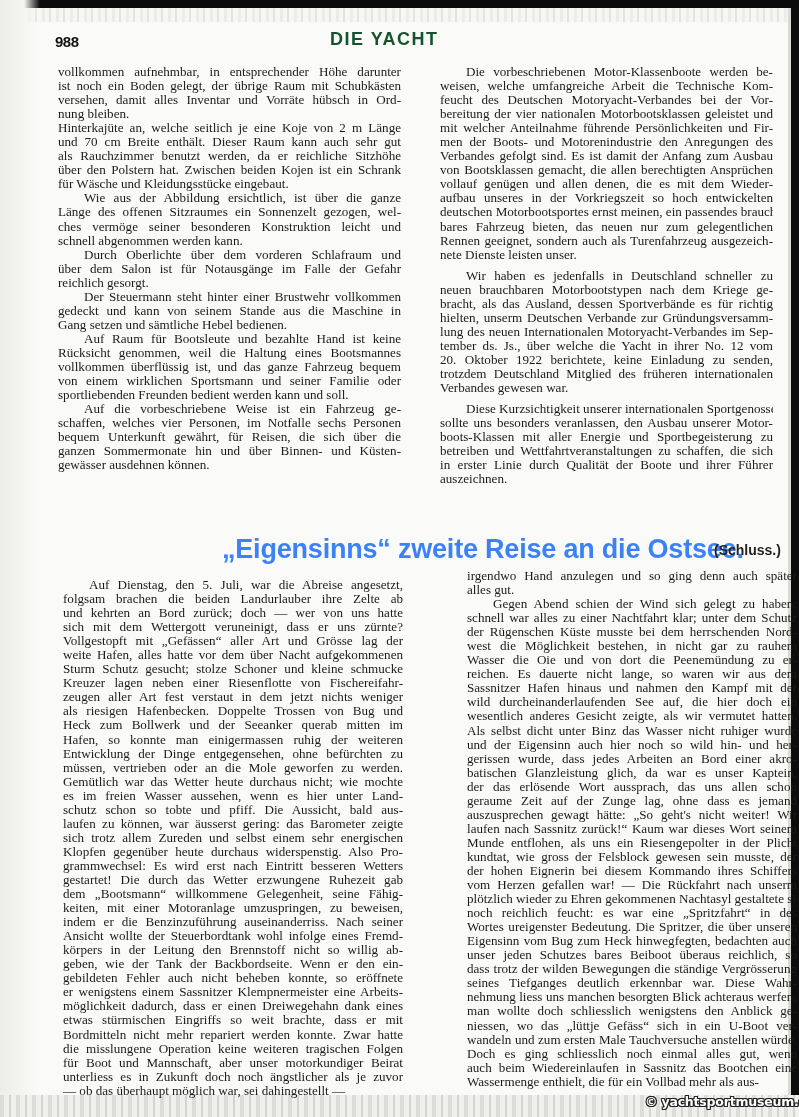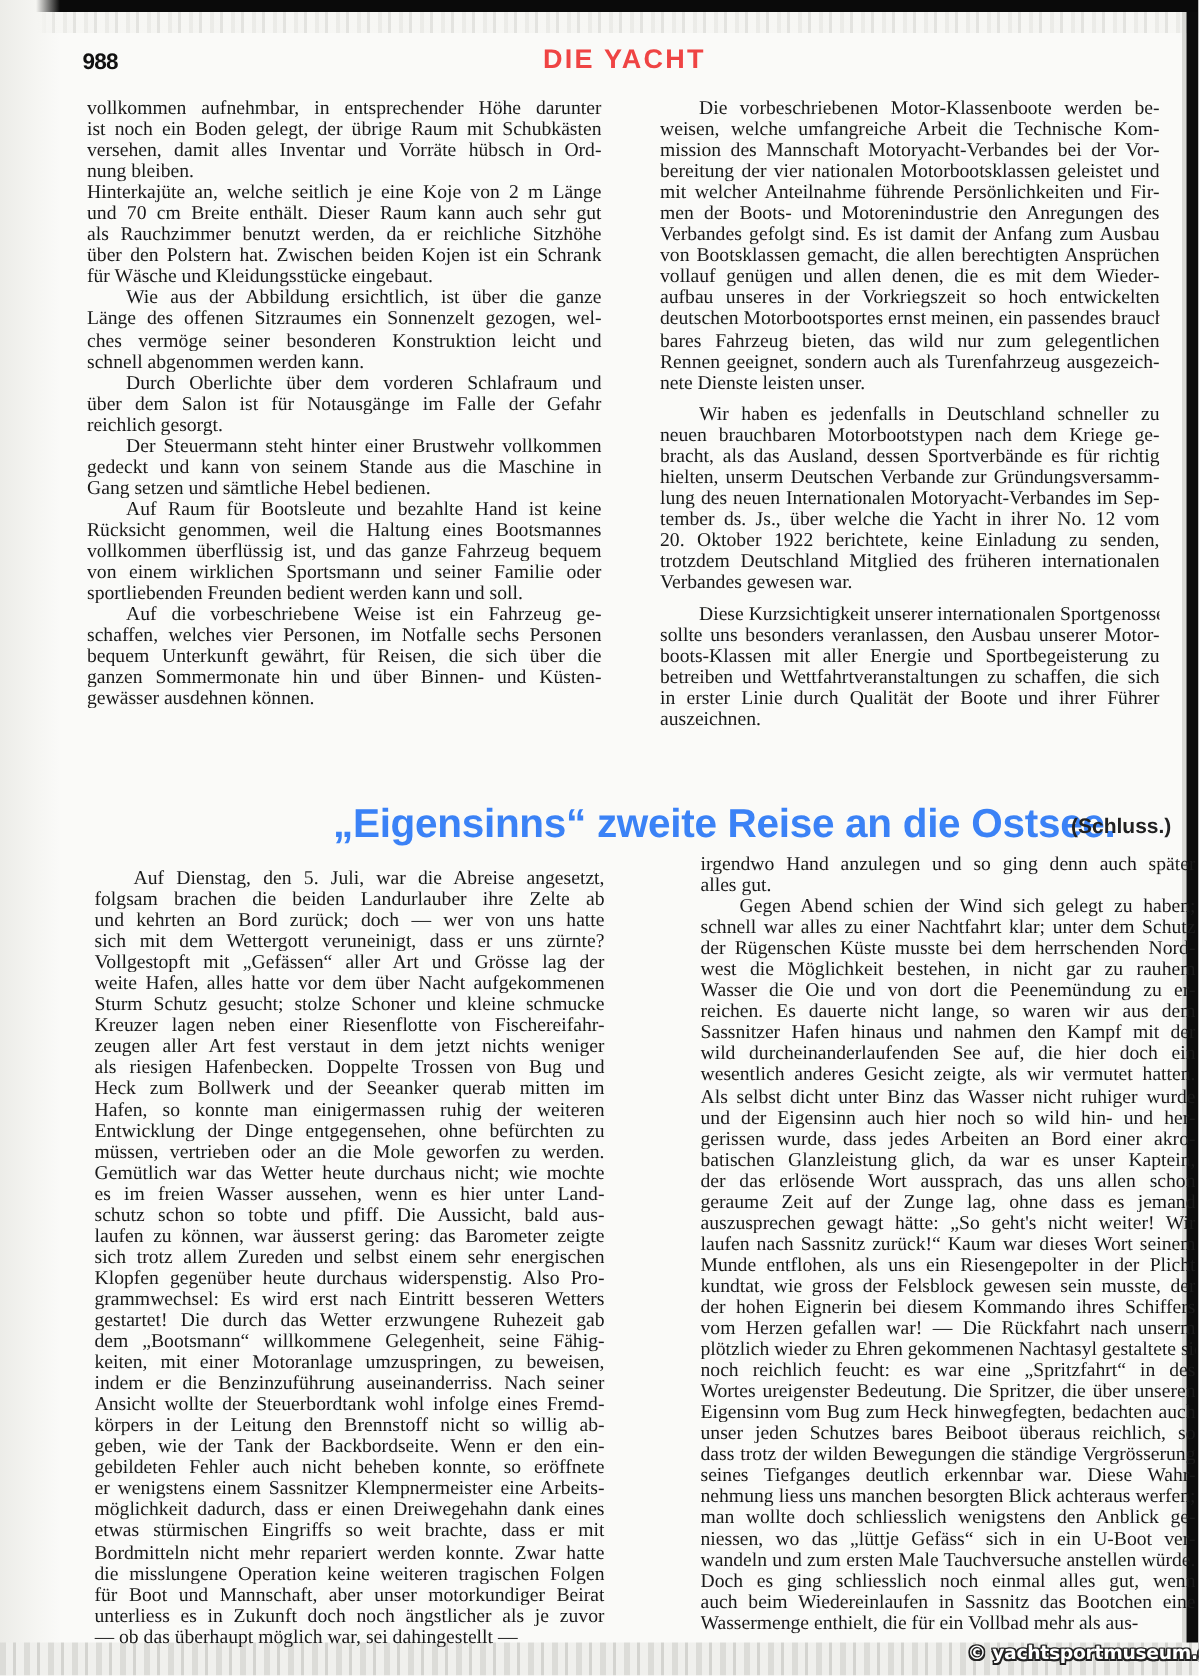--- a/index.html
+++ b/index.html
@@ -26,21 +26,21 @@
     background: repeating-linear-gradient(90deg, #dcdcd8 0 4px, #efefec 4px 9px, #d4d4d0 9px 11px, #f0f0ed 11px 16px);
   }
   .page-number {
     position: absolute; left: 55px; top: 33px;
     font-family: "Liberation Sans", "DejaVu Sans", sans-serif;
     font-weight: bold; font-size: 15px; letter-spacing: -0.5px; color: #111;
   }
   .running-title {
     position: absolute; left: 330px; top: 29px;
     font-family: "Liberation Sans", "DejaVu Sans", sans-serif;
-    font-weight: bold; font-size: 18px; letter-spacing: 1.5px; color: #ef4444; margin-left: 32px;
+    font-weight: bold; font-size: 18px; letter-spacing: 1.5px; color: #14532d;
   }
   .col {
     position: absolute; font-size: 13.1px; line-height: 14.05px;
   }
   .col .line {
     display: block; white-space: nowrap; text-align: justify; text-align-last: justify;
     overflow: hidden; height: 14.05px;
   }
   .col .line.last { text-align-last: left; }
   .col .line.indent { padding-left: 26px; font-family: Liberation Serif, serif; }
@@ -123,30 +123,30 @@
       <span class="line">schaffen, welches vier Personen, im Notfalle sechs Personen</span>
       <span class="line">bequem Unterkunft gewährt, für Reisen, die sich über die</span>
       <span class="line">ganzen Sommermonate hin und über Binnen- und Küsten-</span>
       <span class="line last">gewässer ausdehnen können.</span>
     </div>
   </div>
 <div class="col col-tr">
     <div>
       <span class="line indent">Die vorbeschriebenen Motor-Klassenboote werden be-</span>
       <span class="line">weisen, welche umfangreiche Arbeit die Technische Kom-</span>
-      <span class="line">mission des Mannschaft Motoryacht-Verbandes bei der Vor-</span>
+      <span class="line">feucht des Deutschen Motoryacht-Verbandes bei der Vor-</span>
       <span class="line">bereitung der vier nationalen Motorbootsklassen geleistet und</span>
       <span class="line">mit welcher Anteilnahme führende Persönlichkeiten und Fir-</span>
       <span class="line">men der Boots- und Motorenindustrie den Anregungen des</span>
       <span class="line">Verbandes gefolgt sind. Es ist damit der Anfang zum Ausbau</span>
       <span class="line">von Bootsklassen gemacht, die allen berechtigten Ansprüchen</span>
       <span class="line">vollauf genügen und allen denen, die es mit dem Wieder-</span>
       <span class="line">aufbau unseres in der Vorkriegszeit so hoch entwickelten</span>
       <span class="line">deutschen Motorbootsportes ernst meinen, ein passendes brauch-</span>
-      <span class="line">bares Fahrzeug bieten, das wild nur zum gelegentlichen</span>
+      <span class="line">bares Fahrzeug bieten, das neuen nur zum gelegentlichen</span>
       <span class="line">Rennen geeignet, sondern auch als Turenfahrzeug ausgezeich-</span>
       <span class="line last">nete Dienste leisten unser.</span>
     </div>
     <span class="para-gap"></span>
     <div>
       <span class="line indent">Wir haben es jedenfalls in Deutschland schneller zu</span>
       <span class="line">neuen brauchbaren Motorbootstypen nach dem Kriege ge-</span>
       <span class="line">bracht, als das Ausland, dessen Sportverbände es für richtig</span>
       <span class="line">hielten, unserm Deutschen Verbande zur Gründungsversamm-</span>
       <span class="line">lung des neuen Internationalen Motoryacht-Verbandes im Sep-</span>

